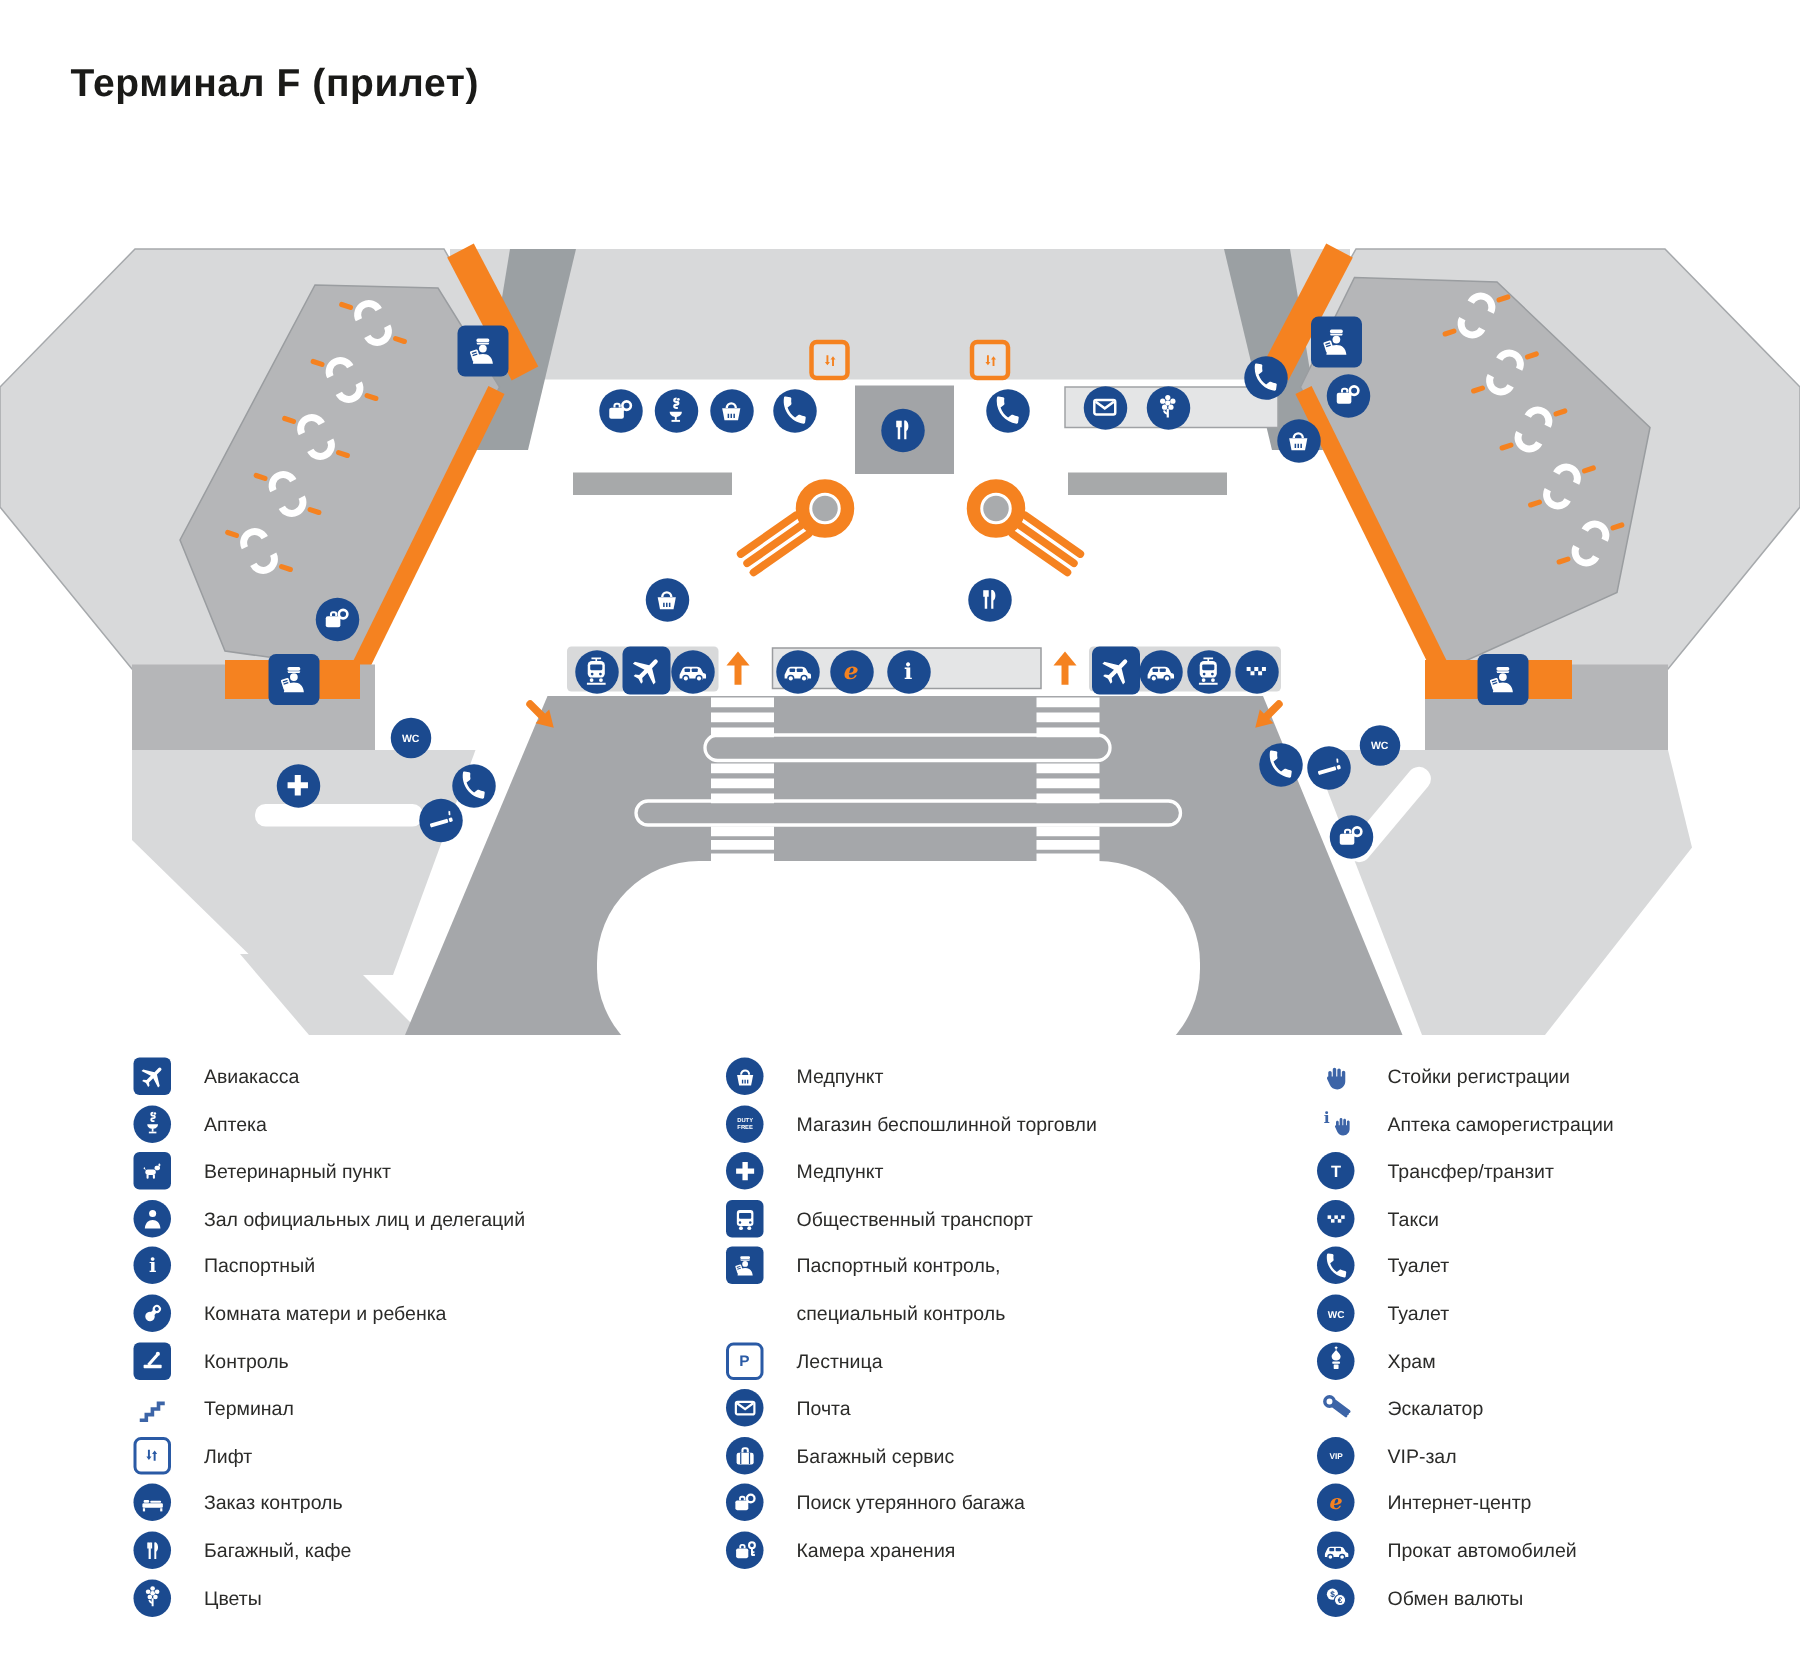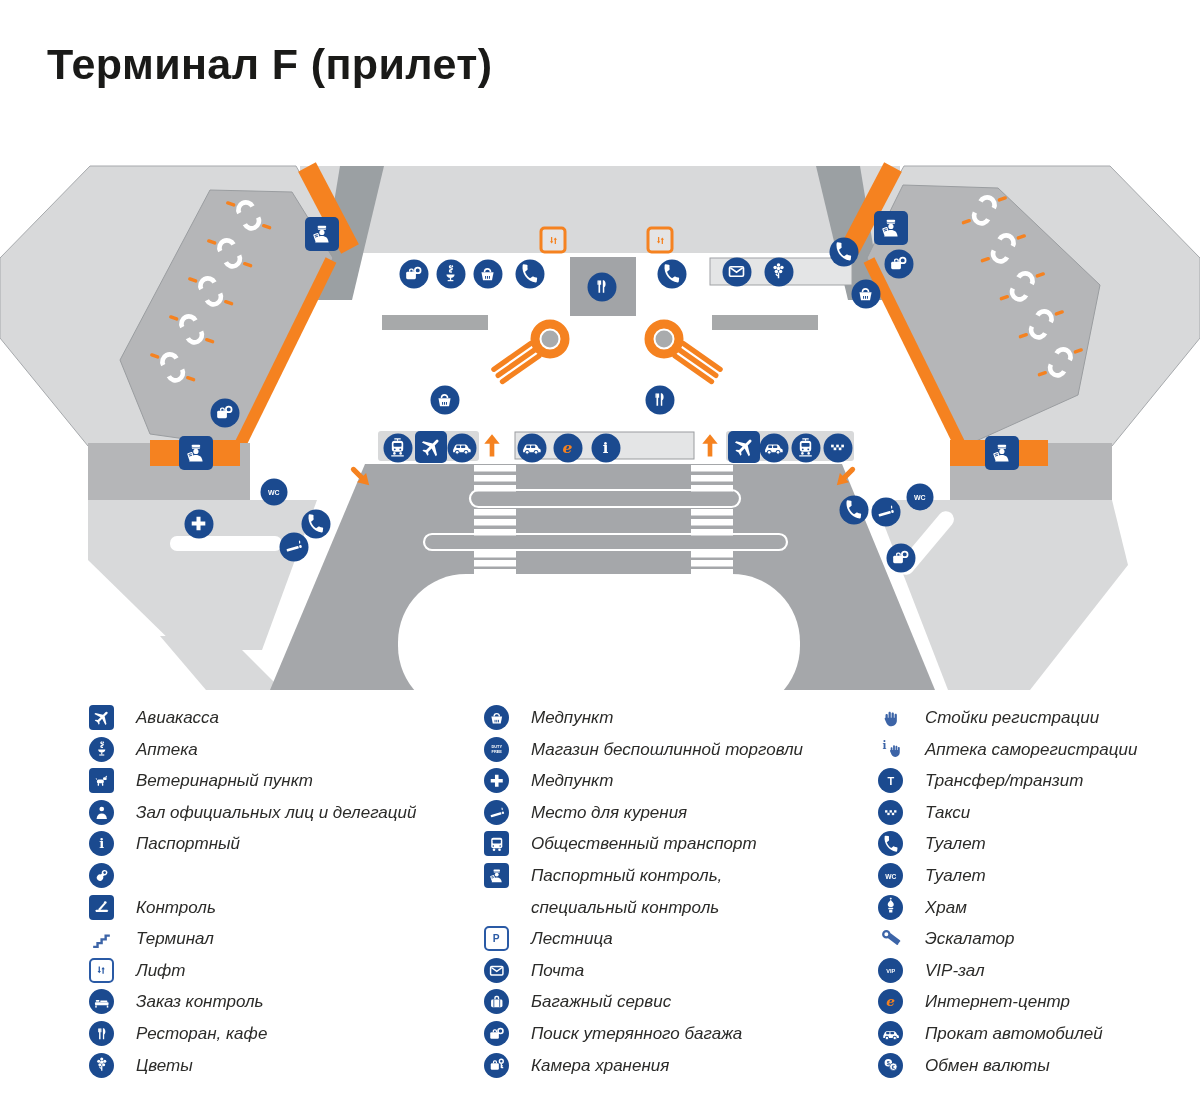--- a/index.html
+++ b/index.html
@@ -1,19 +1,19 @@
 <!DOCTYPE html>
 <html><head>
 <meta charset="utf-8">
 <title>Терминал F (прилет)</title>
 <style>
   html,body{margin:0;padding:0;background:#fff;}
   .stage{position:relative;width:1200px;height:1114px;background:#fff;overflow:hidden;
          font-family:"Liberation Sans",sans-serif;}
-  .title{position:absolute;left:47px;top:40px;font-size:43px;font-weight:bold;
+  .title{position:absolute;left:47px;top:40px;font-size:26px;font-weight:bold;
          color:#1a1a18;letter-spacing:.4px;}
   .map{position:absolute;left:0;top:150px;width:1200px;height:560px;}
   .map .base{position:absolute;left:0;top:0;width:1200px;height:560px;}
   #markers{position:absolute;left:0;top:0;width:1200px;height:560px;}
   .mk{position:absolute;transform:translate(-50%,-50%);display:flex;align-items:center;
       justify-content:center;color:#fff;box-sizing:border-box;}
   .mk.c{background:#1b4a8f;border-radius:50%;--bg:#1b4a8f;}
   .mk.q{background:#1b4a8f;border-radius:5px;--bg:#1b4a8f;}
   .mk.o{border:3px solid #f58220;border-radius:5px;color:#f58220;background:rgba(255,255,255,.3);}
   .mk.p{color:#f58220;}
@@ -26,21 +26,21 @@
   .lcol0{left:89px;}.lcol1{left:484px;}.lcol2{left:878px;}
   .lrow{display:flex;align-items:flex-start;min-height:31.6px;}
   .lic{flex:0 0 25px;width:25px;height:25px;margin-top:3px;margin-right:22px;display:flex;
        align-items:center;justify-content:center;color:#fff;box-sizing:border-box;}
   .lic.c{background:#1b4a8f;border-radius:50%;--bg:#1b4a8f;}
   .lic.q{background:#1b4a8f;border-radius:4px;--bg:#1b4a8f;}
   .lic.o{border:2.4px solid #2a5aa5;border-radius:5px;color:#2a5aa5;}
   .lic.p{color:#3c64a7;}
   .lic svg{width:78%;height:78%;fill:currentColor;display:block;}
   .lic.p svg{width:100%;height:100%;}
-  .llab{font-size:17px;line-height:31.6px;color:#2b2b29;white-space:pre-line;font-style:italic;}
+  .llab{font-size:13px;line-height:31.6px;color:#2b2b29;white-space:pre-line;}
 </style>
 </head>
 <body>
 
 <svg width="0" height="0" style="position:absolute" aria-hidden="true">
 <defs>
   <symbol id="i-plane" viewBox="0 0 24 24">
         <g transform="rotate(45 12 12)">
           <path d="M21.5 15.2v-1.9l-8.2-5V3.6a1.4 1.4 0 0 0-2.8 0v4.7l-8.2 5v1.9l8.2-2.6v4.9l-2.1 1.6v1.5l3.5-1 3.5 1v-1.5l-2.1-1.6v-4.9z"></path>
         </g>
@@ -610,20 +610,21 @@
             </svg>
           </span>
           <span class="llab">Паспортный</span>
         </div>
         <div class="lrow">
           <span class="lic c">
             <svg viewBox="0 0 24 24">
               <use href="#i-mother"></use>
             </svg>
           </span>
+          <span class="llab">Комната матери и ребенка</span>
         </div>
         <div class="lrow">
           <span class="lic q">
             <svg viewBox="0 0 24 24">
               <use href="#i-control"></use>
             </svg>
           </span>
           <span class="llab">Контроль</span>
         </div>
         <div class="lrow">
@@ -649,21 +650,21 @@
             </svg>
           </span>
           <span class="llab">Заказ контроль</span>
         </div>
         <div class="lrow">
           <span class="lic c">
             <svg viewBox="0 0 24 24">
               <use href="#i-restaurant"></use>
             </svg>
           </span>
-          <span class="llab">Ресторан, кафе</span>
+          <span class="llab">Багажный, кафе</span>
         </div>
         <div class="lrow">
           <span class="lic c">
             <svg viewBox="0 0 24 24">
               <use href="#i-flowers"></use>
             </svg>
           </span>
           <span class="llab">Цветы</span>
         </div>
       </div>
@@ -684,28 +685,20 @@
           </span>
           <span class="llab">Магазин беспошлинной торговли</span>
         </div>
         <div class="lrow">
           <span class="lic c">
             <svg viewBox="0 0 24 24">
               <use href="#i-medcross"></use>
             </svg>
           </span>
           <span class="llab">Медпункт</span>
-        </div>
-        <div class="lrow">
-          <span class="lic c">
-            <svg viewBox="0 0 24 24">
-              <use href="#i-smoking"></use>
-            </svg>
-          </span>
-          <span class="llab">Место для курения</span>
         </div>
         <div class="lrow">
           <span class="lic q">
             <svg viewBox="0 0 24 24">
               <use href="#i-bus"></use>
             </svg>
           </span>
           <span class="llab">Общественный транспорт</span>
         </div>
         <div class="lrow">

